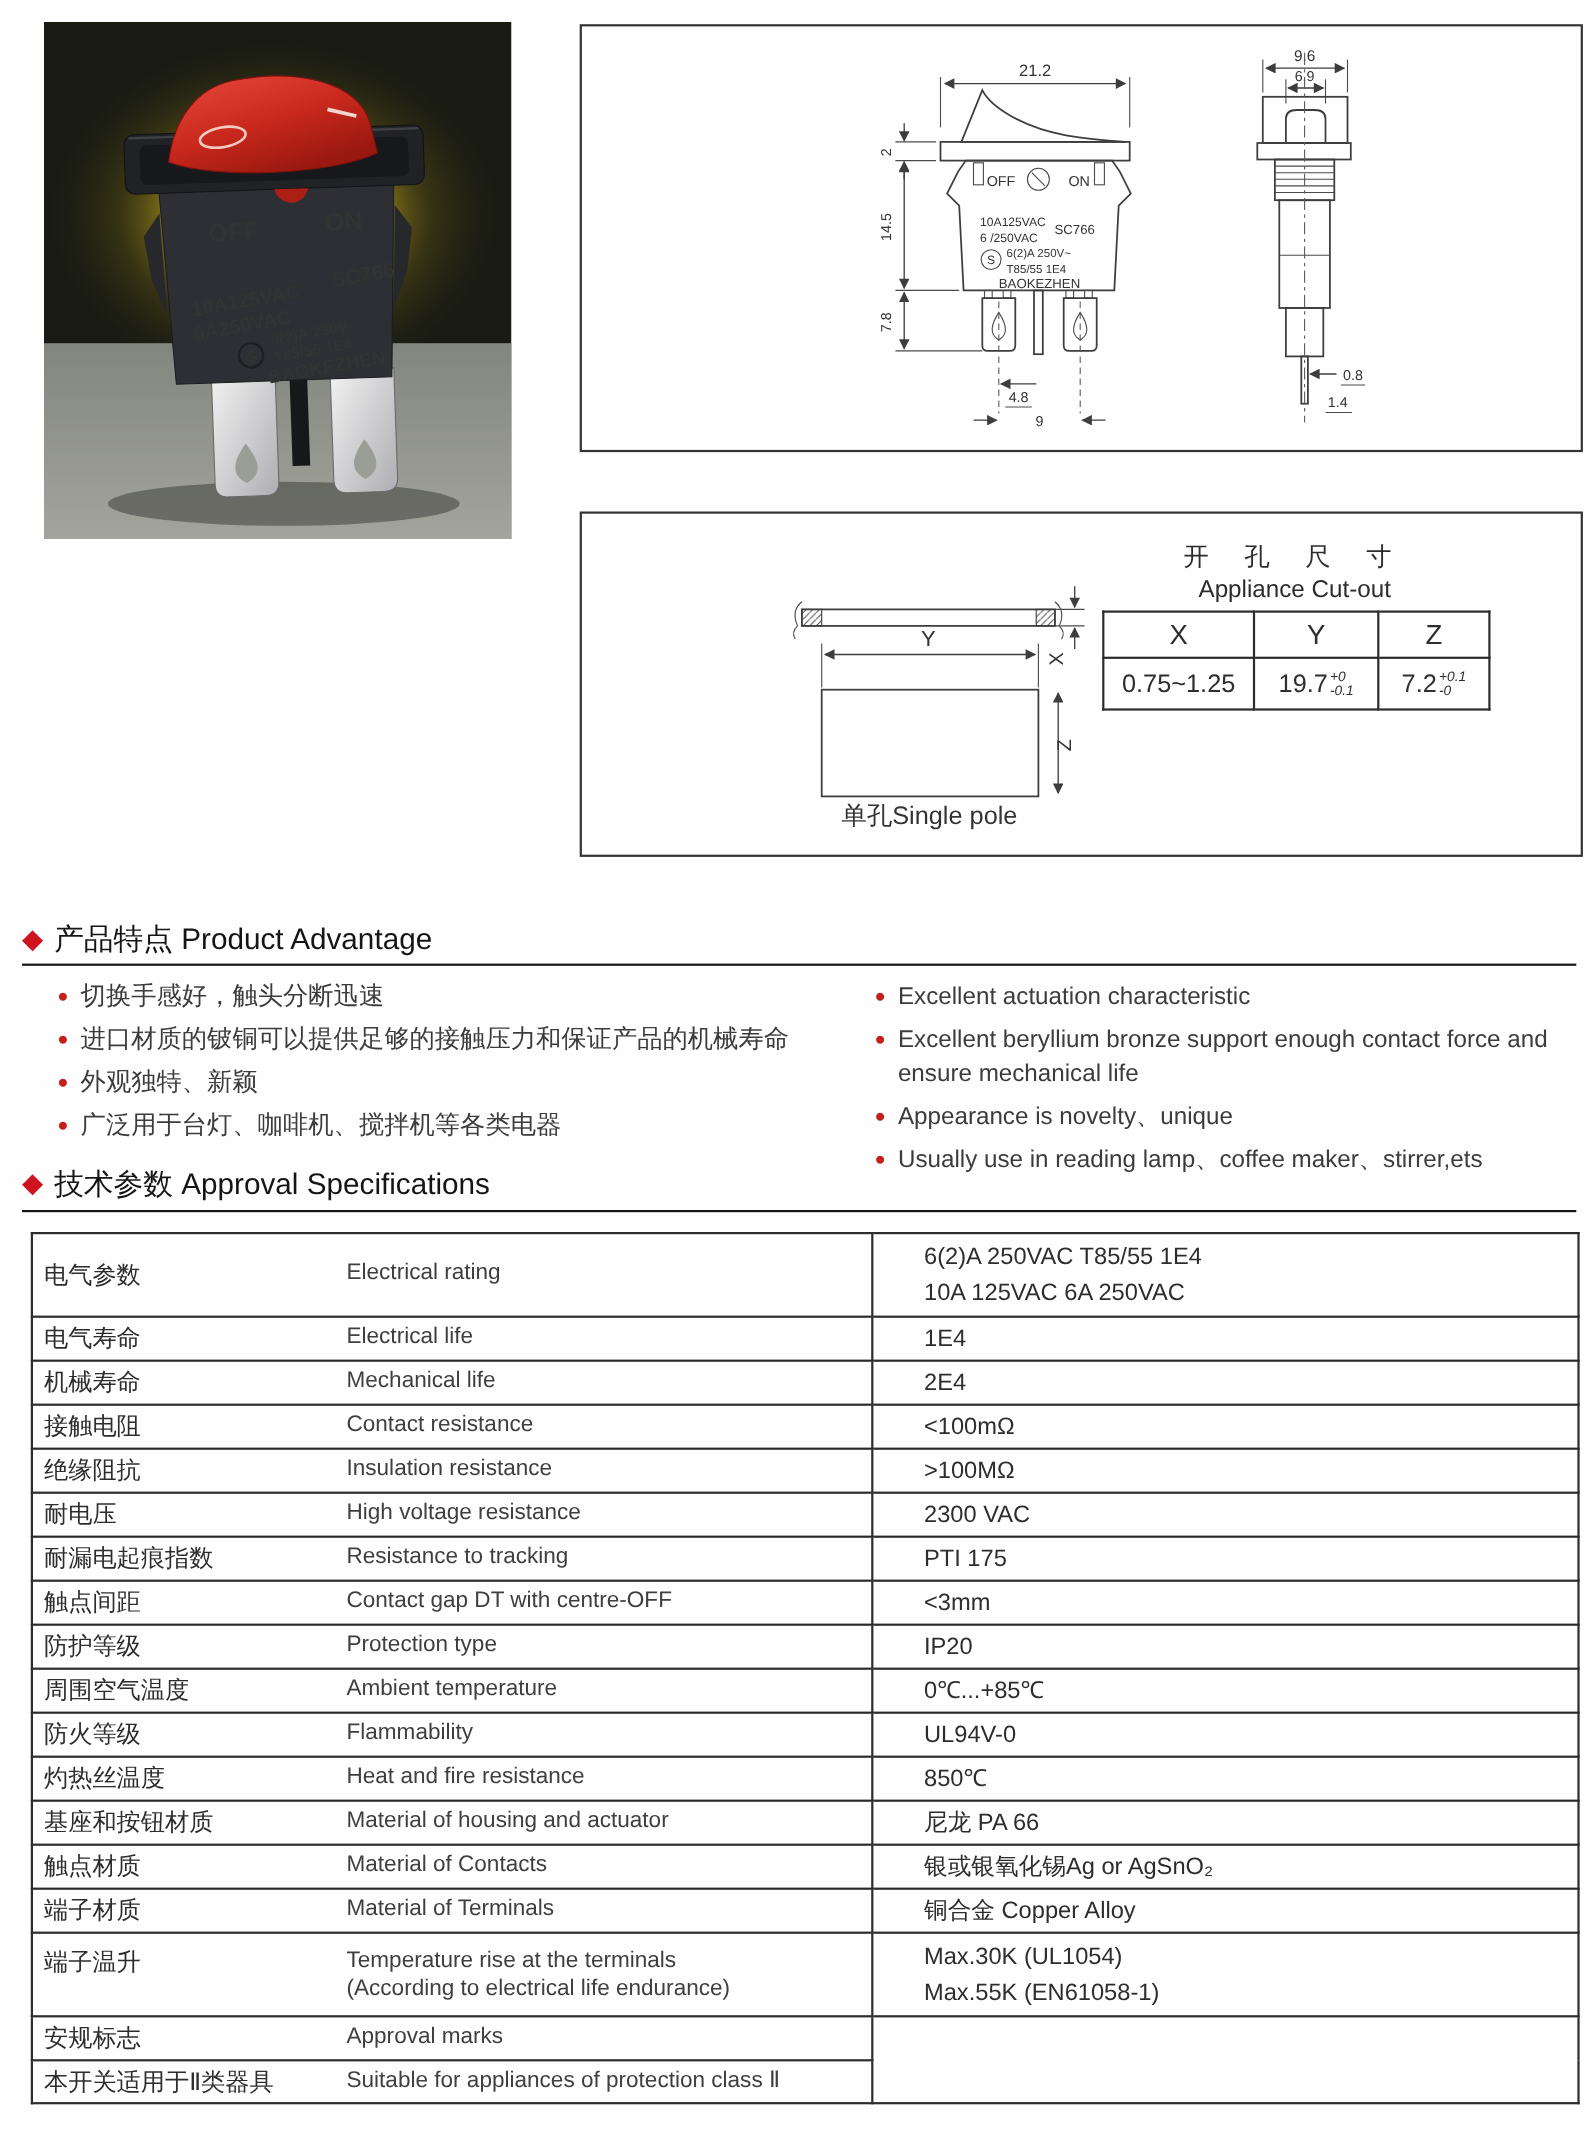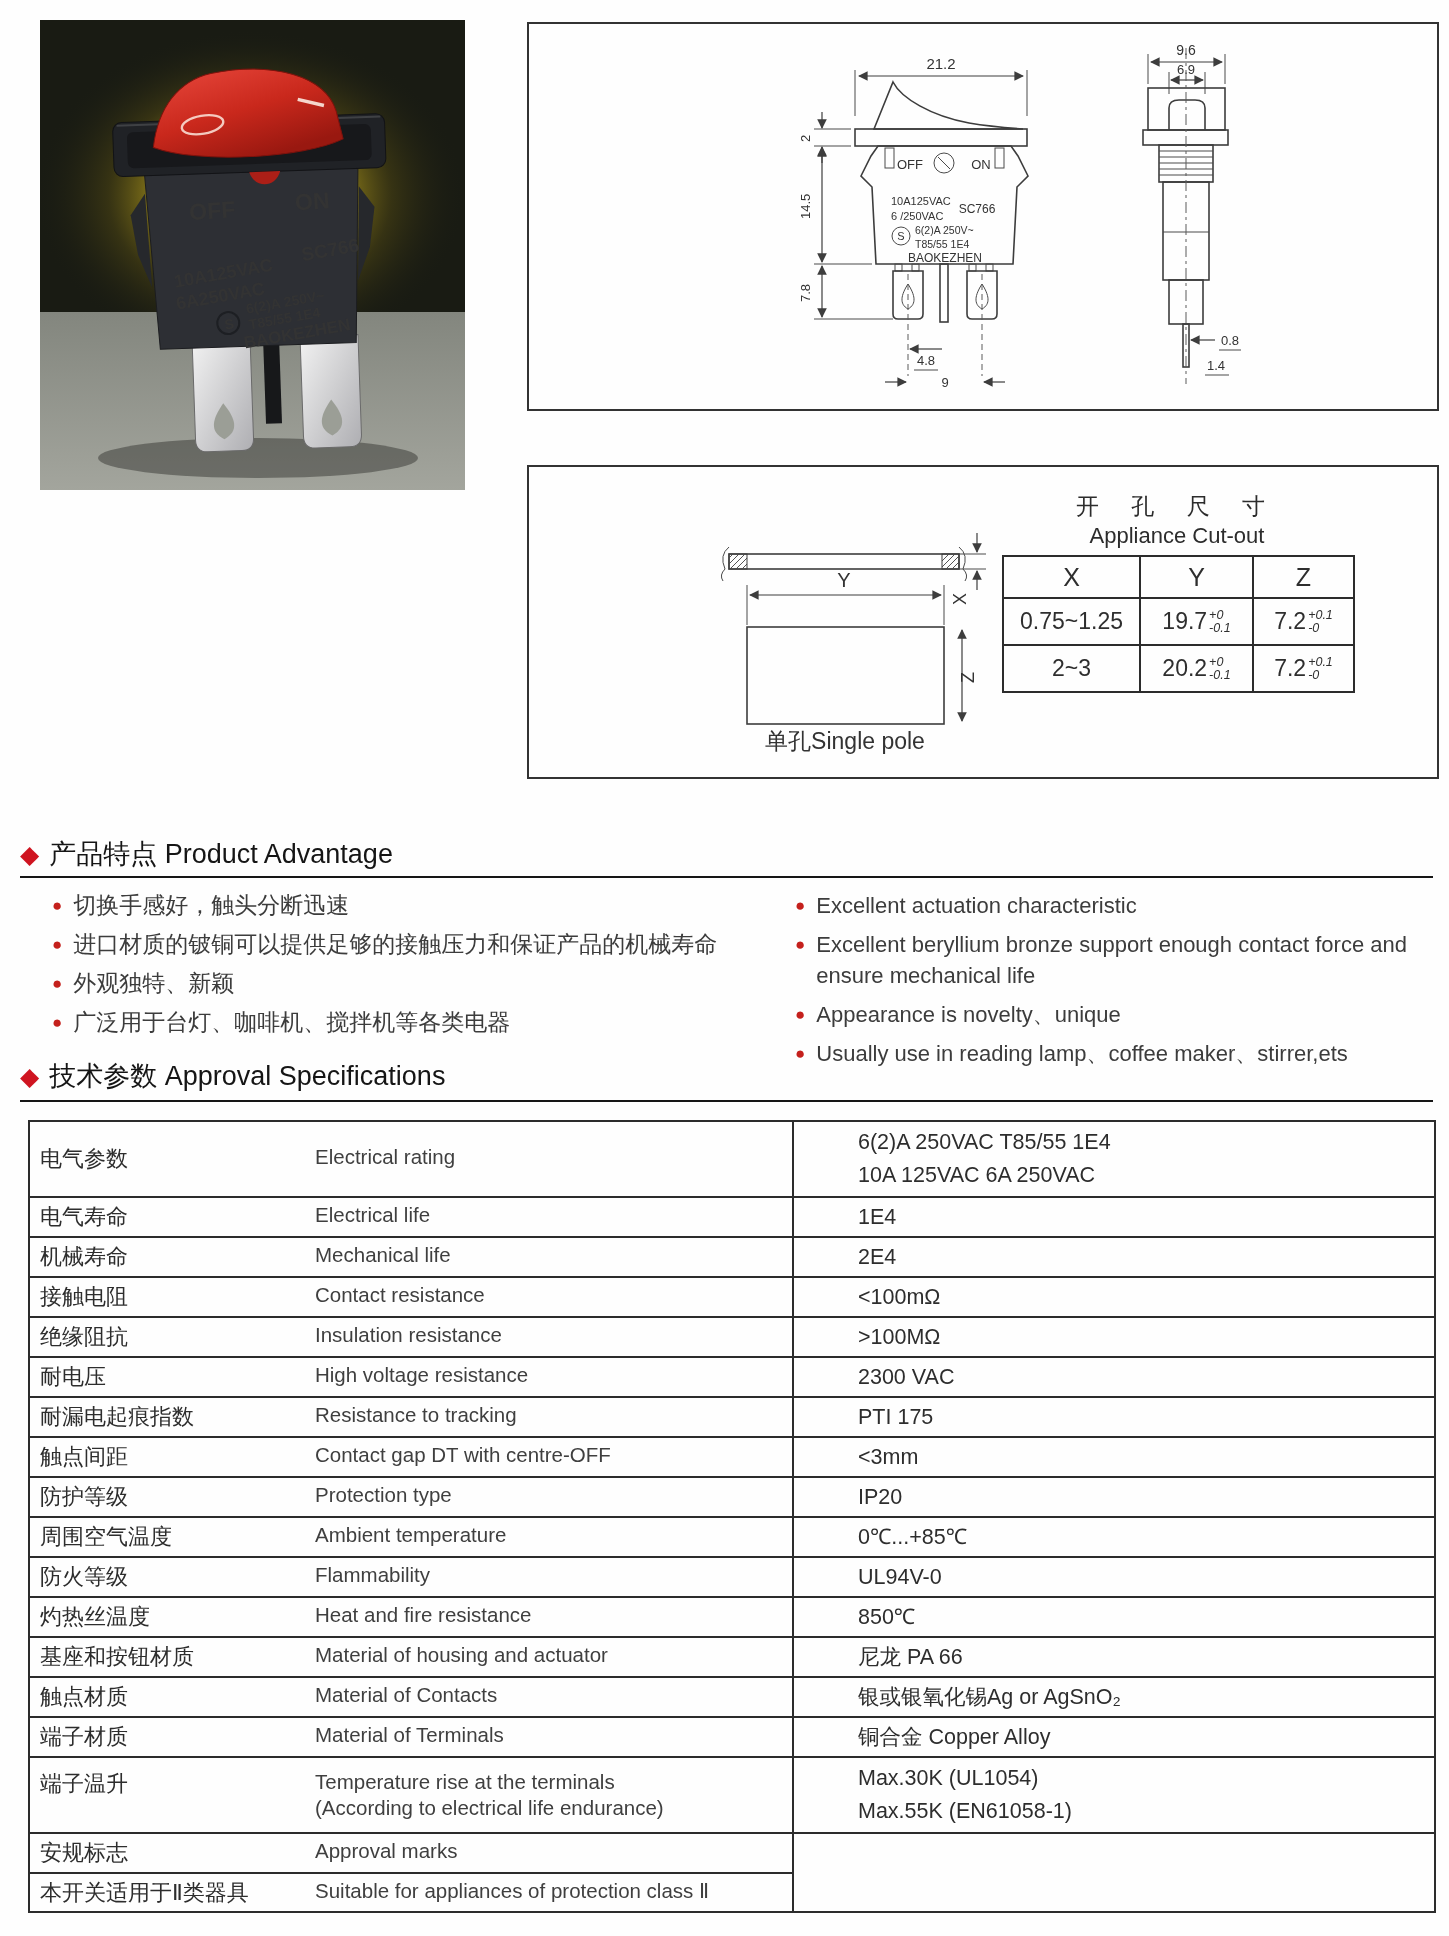--- a/index.html
+++ b/index.html
@@ -51,21 +51,21 @@
 
   
   table.spec{position:absolute;left:28px;top:1120px;width:1408px;
              border-collapse:collapse;table-layout:fixed;}
   table.spec td{border:2px solid #2c2c2c;padding:0;vertical-align:middle;}
   tr.t{height:76px;} tr.n{height:40px;} tr.n2{height:39px;}
   .c1i{display:flex;align-items:flex-start;padding-left:10px;}
   .zh{width:275px;font-size:22px;color:#2d2d2d;flex-shrink:0;}
   .enw{font-size:20.5px;color:#3f3f3f;line-height:26px;}
   .en2{display:block;} .en2:empty{display:none;}
-  .val{padding-left:46px;font-size:21.5px;color:#2d2d2d;line-height:33px;margin-left:18px;}
+  .val{padding-left:46px;font-size:21.5px;color:#2d2d2d;line-height:33px;}
   .v2{display:block;} .v2:empty{display:none;}
 </style>
 </head>
 <body>
 
 <div class="page">
 
   <div class="photo">
     <svg width="425" height="470" viewBox="0 0 425 470">
       <defs>
@@ -283,31 +283,20 @@
         <td>0.75~1.25</td>
         <td><span>19.7</span><span class="tol">
                 <i>+0</i>
                 <i>-0.1</i>
               </span></td>
         <td><span>7.2</span><span class="tol">
                 <i>+0.1</i>
                 <i>-0</i>
               </span></td>
       </tr>
-      <tr>
-        <td>2~3</td>
-        <td><span>20.2</span><span class="tol">
-                <i>+0</i>
-                <i>-0.1</i>
-              </span></td>
-        <td><span>7.2</span><span class="tol">
-                <i>+0.1</i>
-                <i>-0</i>
-              </span></td>
-      </tr>
     </tbody>
       </table>
   </div>
 
   <div class="sec sec1">
     <span class="dia">◆</span>
     <span>产品特点 Product Advantage</span>
   </div>
   <div class="rule rule1"></div>
 

